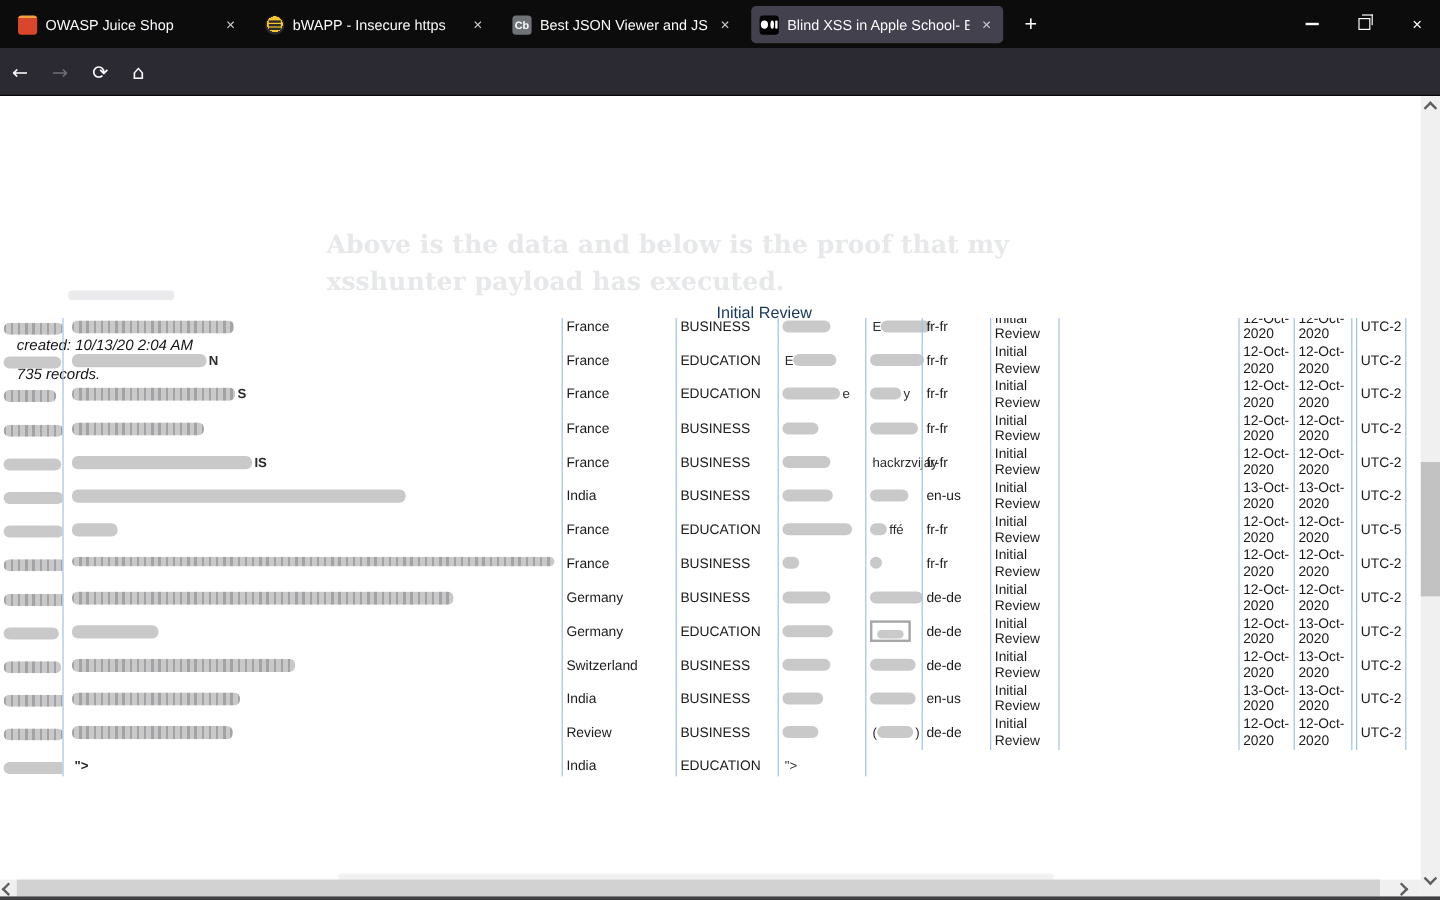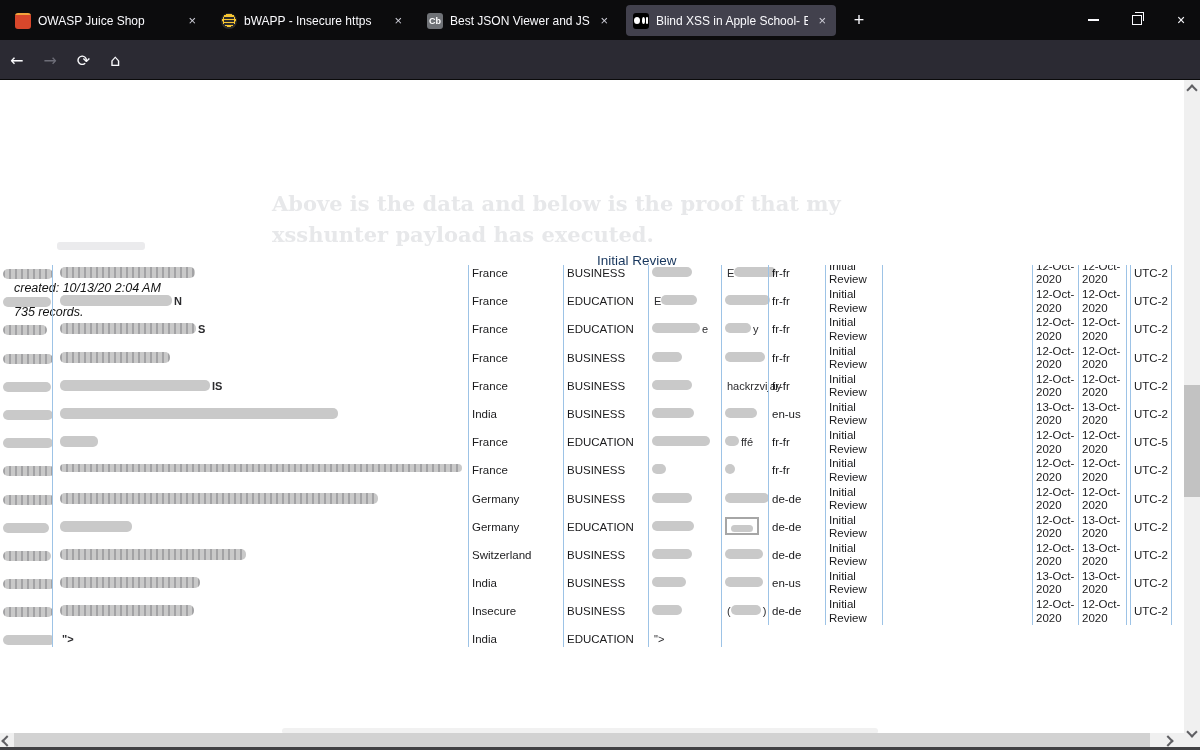--- a/index.html
+++ b/index.html
@@ -539,21 +539,21 @@
             <div class="cell bl br cutc">UTC-2</div>
           </div>
           <div class="trow">
             <div class="cell cid">
               <div class="rbar dotted" style="width: 50px; height: 10px;"></div>
             </div>
             <div class="cell cgap"></div>
             <div class="cell cname">
               <div class="rbar dotted" style="width: 134px; height: 11px;"></div>
             </div>
-            <div class="cell bl ccountry">Insecure</div>
+            <div class="cell bl ccountry">Review</div>
             <div class="cell bl ctype">BUSINESS</div>
             <div class="cell bl cred">
               <div class="rbar" style="width: 30px; height: 10px;"></div>
             </div>
             <div class="cell bl cred">
               <div class="frag">(</div>
               <div class="rbar" style="width: 30px; height: 10px;"></div>
               <div class="frag">)</div>
             </div>
             <div class="cell bl clocale">de-de</div>

